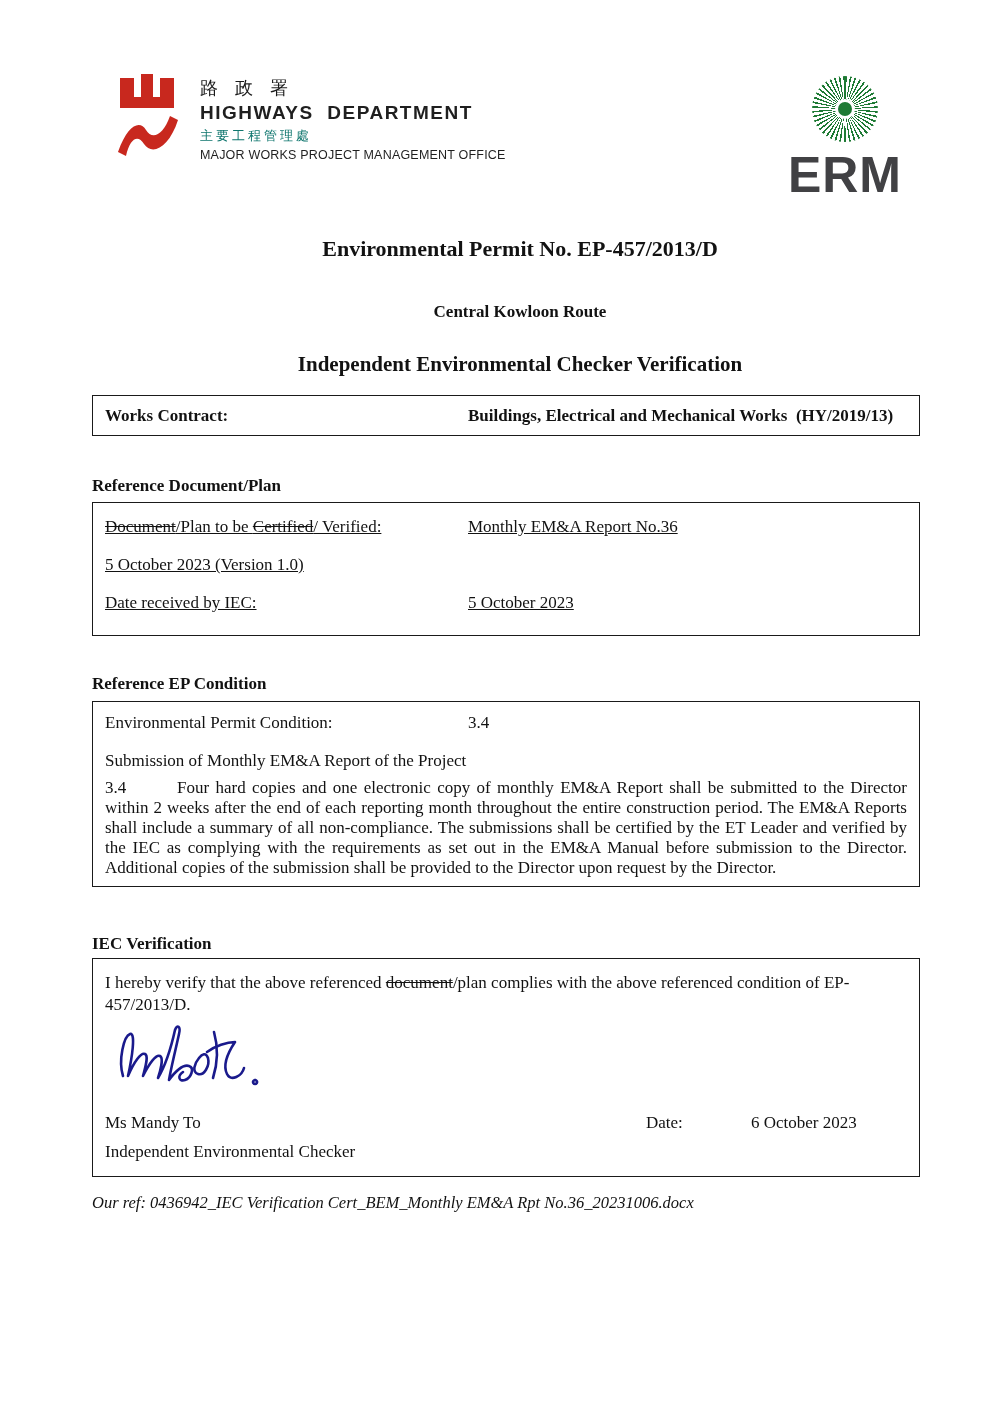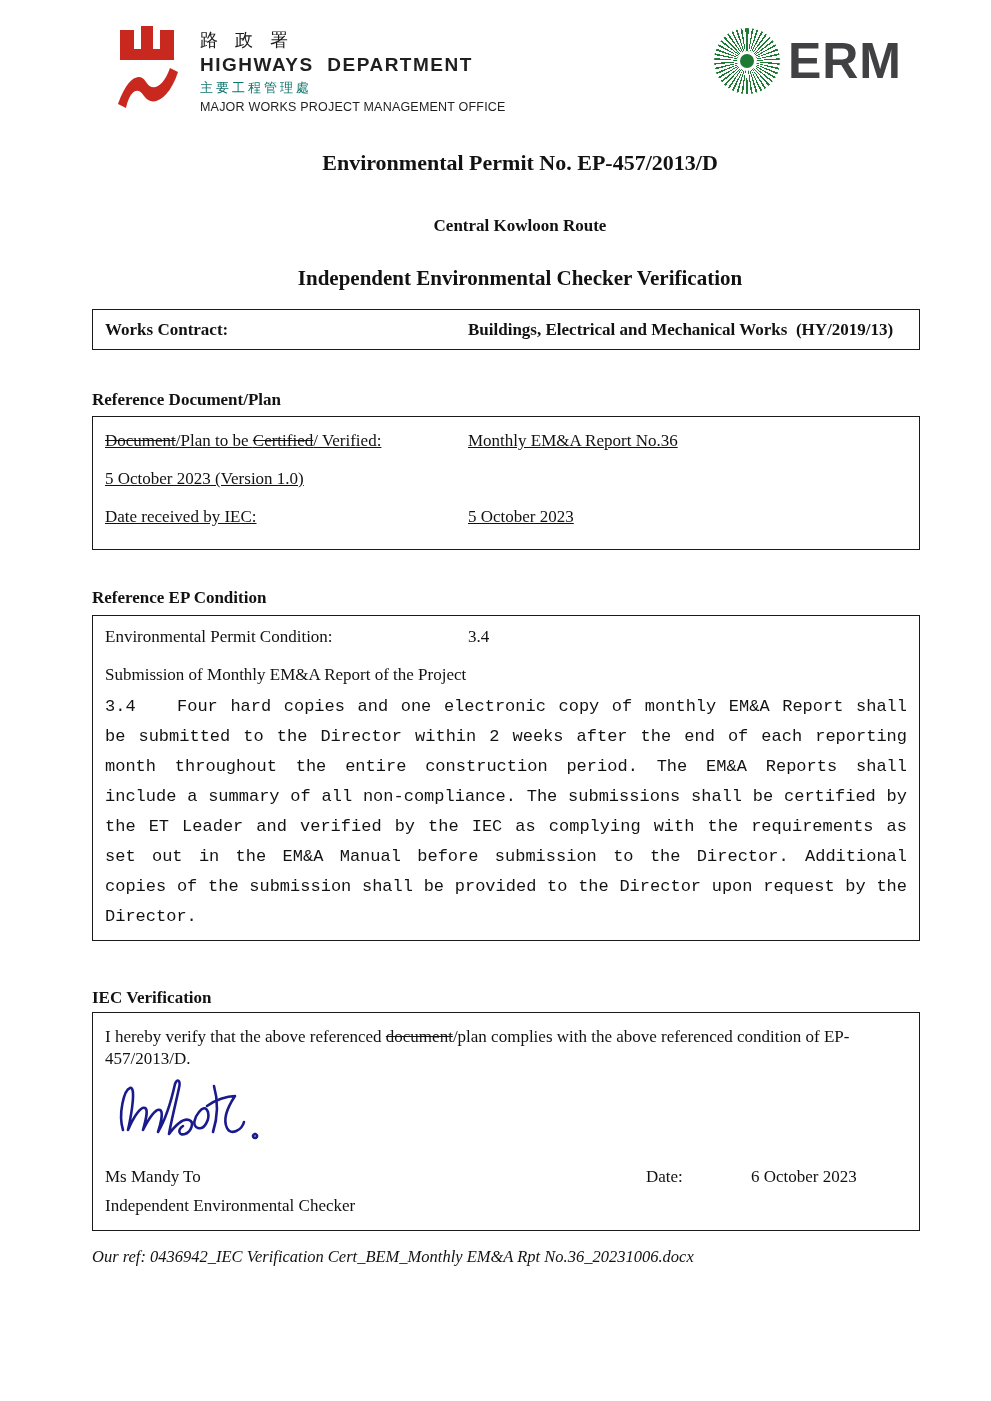--- a/index.html
+++ b/index.html
@@ -4,33 +4,33 @@
 <style>
   * { box-sizing: border-box; margin: 0; padding: 0; }
   html, body { background: #ffffff; }
   body {
     width: 991px; height: 1401px;
     font-family: "Liberation Serif", serif;
     color: #121212;
     -webkit-font-smoothing: antialiased;
   }
   .page { position: relative; width: 991px; height: 1401px; overflow: hidden; background: #fff; }
-  .content { width: 828px; margin-left: 92px; }
+  .content { width: 828px; margin-left: 92px; margin-top: 48px; }
 
   
   .header { display: flex; justify-content: space-between; align-items: flex-start; padding-top: 26px; }
   .dept-block { display: flex; gap: 14px; margin-left: 16px; }
   .dept-text { padding-top: 2px; }
   .dept-zh { font-size: 18px; letter-spacing: 6px; color: #1a1a1a; font-family: "Liberation Sans", sans-serif; }
   .dept-en { font-size: 19px; font-weight: bold; letter-spacing: 1.5px; color: #1f1f1f;
              font-family: "Liberation Sans", sans-serif; margin-top: 2px; white-space: pre-wrap; }
   .office-zh { font-size: 13px; letter-spacing: 3px; color: #0f766e; font-family: "Liberation Sans", sans-serif; margin-top: 3px; }
   .office-en { font-size: 12.5px; color: #1f1f1f; font-family: "Liberation Sans", sans-serif; margin-top: 3px; letter-spacing: 0.2px; }
 
-  .erm-block { display: flex; align-items: center; gap: 8px; margin-right: 18px; margin-top: 2px; }
+  .erm-block { display: flex; align-items: center; gap: 8px; margin-right: 18px; margin-top: 2px; flex-direction: column; }
   .erm-burst {
     width: 66px; height: 66px; border-radius: 50%;
     background: repeating-conic-gradient(#1e7a34 0deg 3.2deg, #ffffff 3.2deg 8.5deg);
     position: relative;
   }
   .erm-burst::after {
     content: ""; position: absolute; left: 26px; top: 26px; width: 14px; height: 14px;
     border-radius: 50%; background: #1e7a34; box-shadow: 0 0 0 3px #ffffff;
   }
   .erm-word { font-family: "Liberation Sans", sans-serif; font-size: 50px; font-weight: bold;
@@ -53,21 +53,21 @@
   .works-box { margin-top: 18px; padding: 9px 12px; }
 
   .section-heading { font-size: 17px; font-weight: bold; }
   .h-refdoc { margin-top: 40px; }
   .refdoc-box { margin-top: 6px; padding: 13px 12px 5px 12px; text-decoration: underline; }
   .refdoc-box .row { margin-bottom: 17px; }
 
   .h-refep { margin-top: 38px; }
   .refep-box { margin-top: 7px; padding: 10px 12px 8px 12px; font-size: 17px; }
   .submission-line { margin-top: 17px; line-height: 21px; }
-  .clause { margin-top: 7px; text-align: justify; line-height: 30px; font-family: Liberation Mono, monospace; }
+  .clause { margin-top: 7px; text-align: justify; line-height: 20px; }
   .clause-num { display: inline-block; width: 72px; }
 
   .h-iec { margin-top: 47px; }
   .iec-box { margin-top: 4px; padding: 13px 12px; font-size: 17px; }
   .verify-para { line-height: 22px; text-align: left; }
   .signature-wrap { margin-top: 6px; height: 74px; padding-left: 10px; }
   .signer-row { position: relative; margin-top: 16px; height: 22px; line-height: 22px; }
   .signer-row .date-lbl { position: absolute; left: 541px; top: 0; }
   .signer-row .date-val { position: absolute; left: 646px; top: 0; }
   .signer-title-row { margin-top: 7px; line-height: 22px; }

